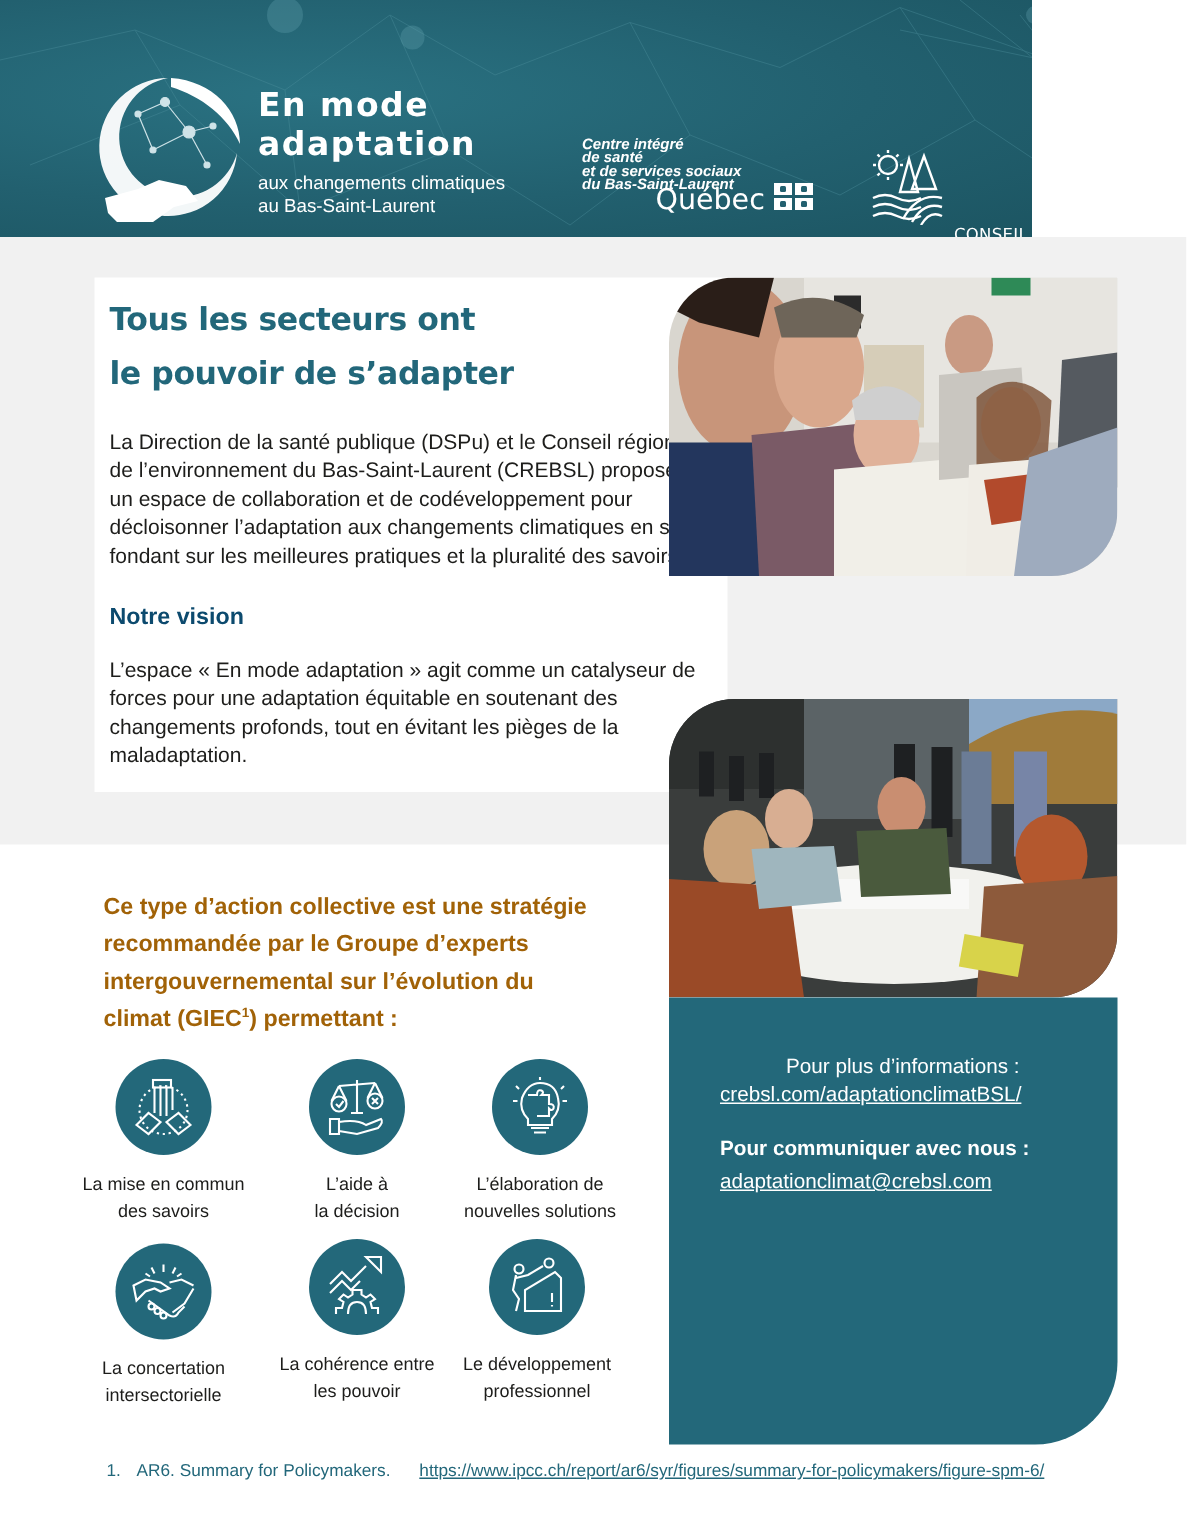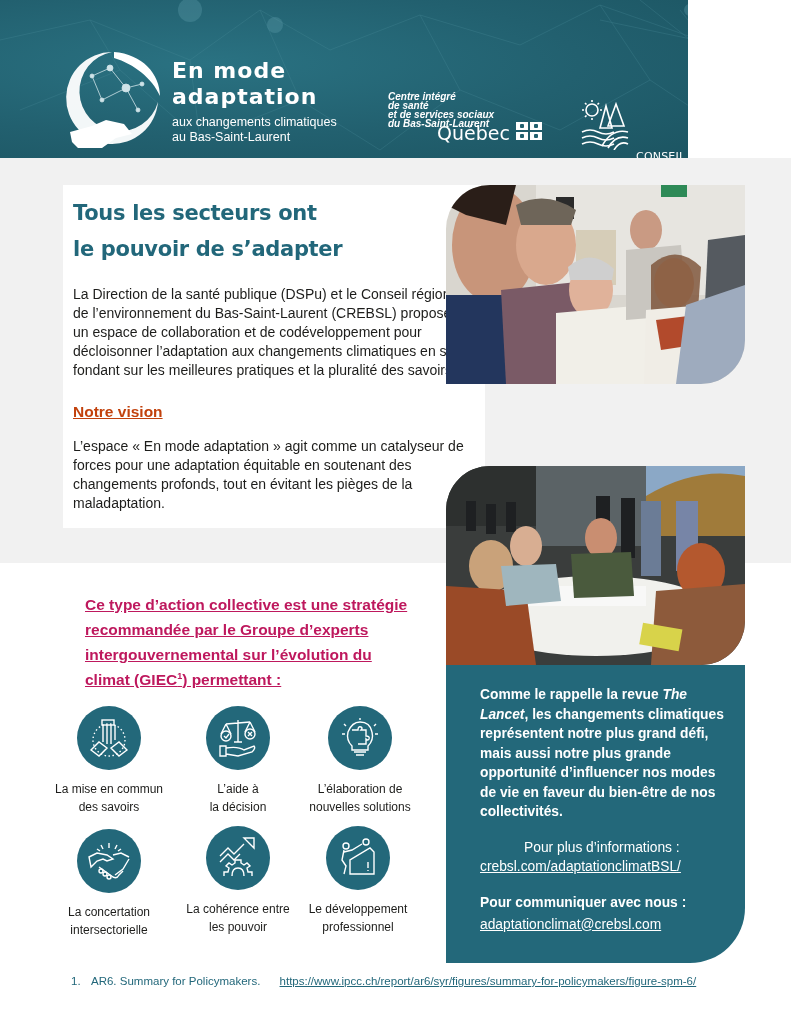--- a/index.html
+++ b/index.html
@@ -25,39 +25,39 @@
   .crebsl-logo { position: absolute; left: 578px; top: 98px; width: 52px; height: 52px; }
   .crebsl-text { position: absolute; left: 636px; top: 107px; color: #fff; font-size: 11px; line-height: 12px; font-family: "DejaVu Sans", sans-serif; letter-spacing: 0.2px; margin-top: 44px; }
 
   
   .grey-band { position: absolute; left: 0; top: 158px; width: 791px; height: 405px; background: #f1f1f1; }
 
   
   .intro-card { position: absolute; left: 63px; top: 185px; width: 422px; height: 343px; background: #ffffff; padding: 10px 10px 0 10px; }
   .intro-title { color: #22677a; font-family: "DejaVu Sans", sans-serif; font-weight: bold; font-size: 21px; line-height: 36px; letter-spacing: -0.3px; }
   .intro-body { margin-top: 18px; font-size: 14px; line-height: 19px; color: #1d1d1b; }
-  .vision-title { margin-top: 23px; font-size: 15.5px; font-weight: bold; color: #c2410c; text-decoration: underline; }
+  .vision-title { margin-top: 23px; font-size: 15.5px; font-weight: bold; color: #0c4a6e; }
   .vision-body { margin-top: 16px; font-size: 14px; line-height: 19px; color: #1d1d1b; }
 
   
   .photo { position: absolute; overflow: hidden; }
   .photo1 { left: 446px; top: 185px; width: 299px; height: 199px; border-radius: 44px 0 44px 0; }
   .photo2 { left: 446px; top: 466px; width: 299px; height: 199px; border-radius: 44px 0 44px 0; }
 
   
   .teal-panel { position: absolute; left: 446px; top: 665px; width: 299px; height: 298px; background: #23687a; border-radius: 0 0 55px 0; padding: 20px 20px 0 34px; color: #fff; }
   .lancet { font-size: 13.8px; line-height: 19.5px; font-weight: bold; }
   .lancet em { font-style: italic; }
   .info-label { margin-top: 16px; font-size: 13.8px; font-weight: normal; line-height: 19px; padding-left: 44px; }
   .info-link { font-size: 13.8px; line-height: 19px; color: #fff; text-decoration: underline; display: inline-block; }
   .contact-label { margin-top: 17px; font-size: 13.8px; font-weight: bold; line-height: 19px; }
   .contact-link { margin-top: 3px; font-size: 13.8px; line-height: 19px; color: #fff; text-decoration: underline; display: inline-block; }
 
   
-  .strategy { position: absolute; left: 85px; top: 592px; width: 330px; color: #be185d; font-size: 15.5px; font-weight: bold; line-height: 25px; text-decoration: underline; }
+  .strategy { position: absolute; left: 69px; top: 592px; width: 330px; color: #a16207; font-size: 15.5px; font-weight: bold; line-height: 25px; }
   .strategy sup { font-size: 9px; line-height: 0; }
 
   
   .icon-item { position: absolute; width: 130px; text-align: center; }
   .icon-circle { width: 64px; height: 64px; border-radius: 50%; background: #23687a; margin: 0 auto; display: flex; align-items: center; justify-content: center; }
   .icon-label { margin-top: 10px; font-size: 12px; line-height: 18px; color: #1d1d1b; }
 
   
   .footnote { position: absolute; left: 71px; top: 975px; font-size: 11.5px; color: #22677a; white-space: nowrap; }
   .footnote .num { display: inline-block; width: 20px; }
@@ -205,21 +205,20 @@
     <path d="M55 100 L110 98 L115 135 L60 140 Z" fill="#9fb6be"></path>
     <ellipse cx="155" cy="72" rx="16" ry="20" fill="#c98e71"></ellipse>
     <path d="M125 88 L185 86 L188 130 L128 132 Z" fill="#4a5a3d"></path>
     <ellipse cx="255" cy="105" rx="24" ry="28" fill="#b4582e"></ellipse>
     <path d="M210 125 L299 118 L299 199 L205 199 Z" fill="#8d5a3b"></path>
     <rect x="195" y="160" width="40" height="22" fill="#d8d34a" transform="rotate(10 215 170)"></rect>
   </svg>
 </div>
 
 <div class="teal-panel">
-  <p class="lancet"><span>Comme le rappelle la revue </span><em>The Lancet</em><span>, les changements climatiques représentent notre plus grand défi, mais aussi notre plus grande opportunité d’influencer nos modes de vie en faveur du bien-être de nos collectivités.</span></p>
   <div class="info-label">Pour plus d’informations :</div>
   <a class="info-link">crebsl.com/adaptationclimatBSL/</a>
   <div class="contact-label">Pour communiquer avec nous :</div>
   <a class="contact-link">adaptationclimat@crebsl.com</a>
 </div>
 
 <p class="strategy"><span>Ce type d’action collective est une stratégie recommandée par le Groupe d’experts intergouvernemental sur l’évolution du climat (GIEC</span><sup>1</sup><span>) permettant :</span></p>
 
 <div class="icon-item" style="left:44px; top:706px;text-align:center;">
   <div class="icon-circle">

